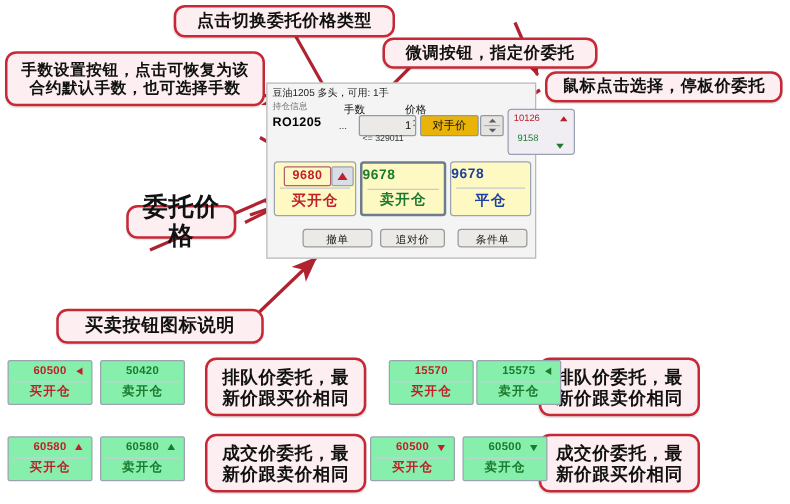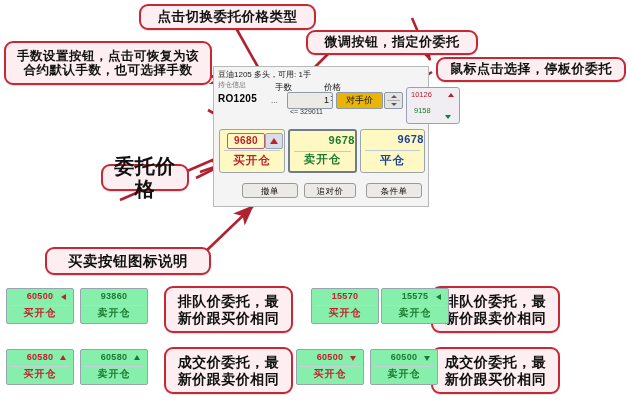--- a/index.html
+++ b/index.html
@@ -92,21 +92,21 @@
   .limitbox .ar.dn{right:8px;bottom:4px;border-top:4px solid #1c7a2f;}
 
   
   .obtn{
     position:absolute;top:62px;height:44px;
     background:#fef9c3;border:1px solid #9aa3b0;border-radius:3px;
     box-sizing:border-box;
   }
   .obtn .px{
     position:absolute;left:0;right:0;top:3px;height:15px;
-    font-size:11px;font-weight:bold;text-align:right;letter-spacing:.5px;
+    font-size:11px;font-weight:bold;text-align:left;letter-spacing:.5px;
   }
   .obtn .nm{
     position:absolute;left:0;right:0;bottom:4px;
     font-size:11.5px;font-weight:bold;text-align:center;letter-spacing:1px;
   }
   .obtn .sep{position:absolute;left:4px;right:4px;top:20px;height:1px;background:#c2cad4;}
   .buy .px,.buy .nm{color:#c0202c;}
   .sell .px,.sell .nm{color:#1c7a2f;}
   .flat .px,.flat .nm{color:#1d3fa0;}
   .b1{left:5px;width:66px;}
@@ -279,21 +279,21 @@
   <div class="fbtn f3">条件单</div>
 </div>
 
 <div class="mini r" style="left:6px;top:288px;">
   <div class="px">60500</div>
   <div class="tri left" style="right:7px;"></div>
   <div class="sep"></div>
   <div class="nm">买开仓</div>
 </div>
 <div class="mini g" style="left:80px;top:288px;">
-  <div class="px">93860</div>
+  <div class="px">50420</div>
   <div class="sep"></div>
   <div class="nm">卖开仓</div>
 </div>
 <div class="mini r" style="left:311px;top:288px;">
   <div class="px">15570</div>
   <div class="sep"></div>
   <div class="nm">买开仓</div>
 </div>
 <div class="mini g" style="left:381px;top:288px;">
   <div class="px">15575</div>

